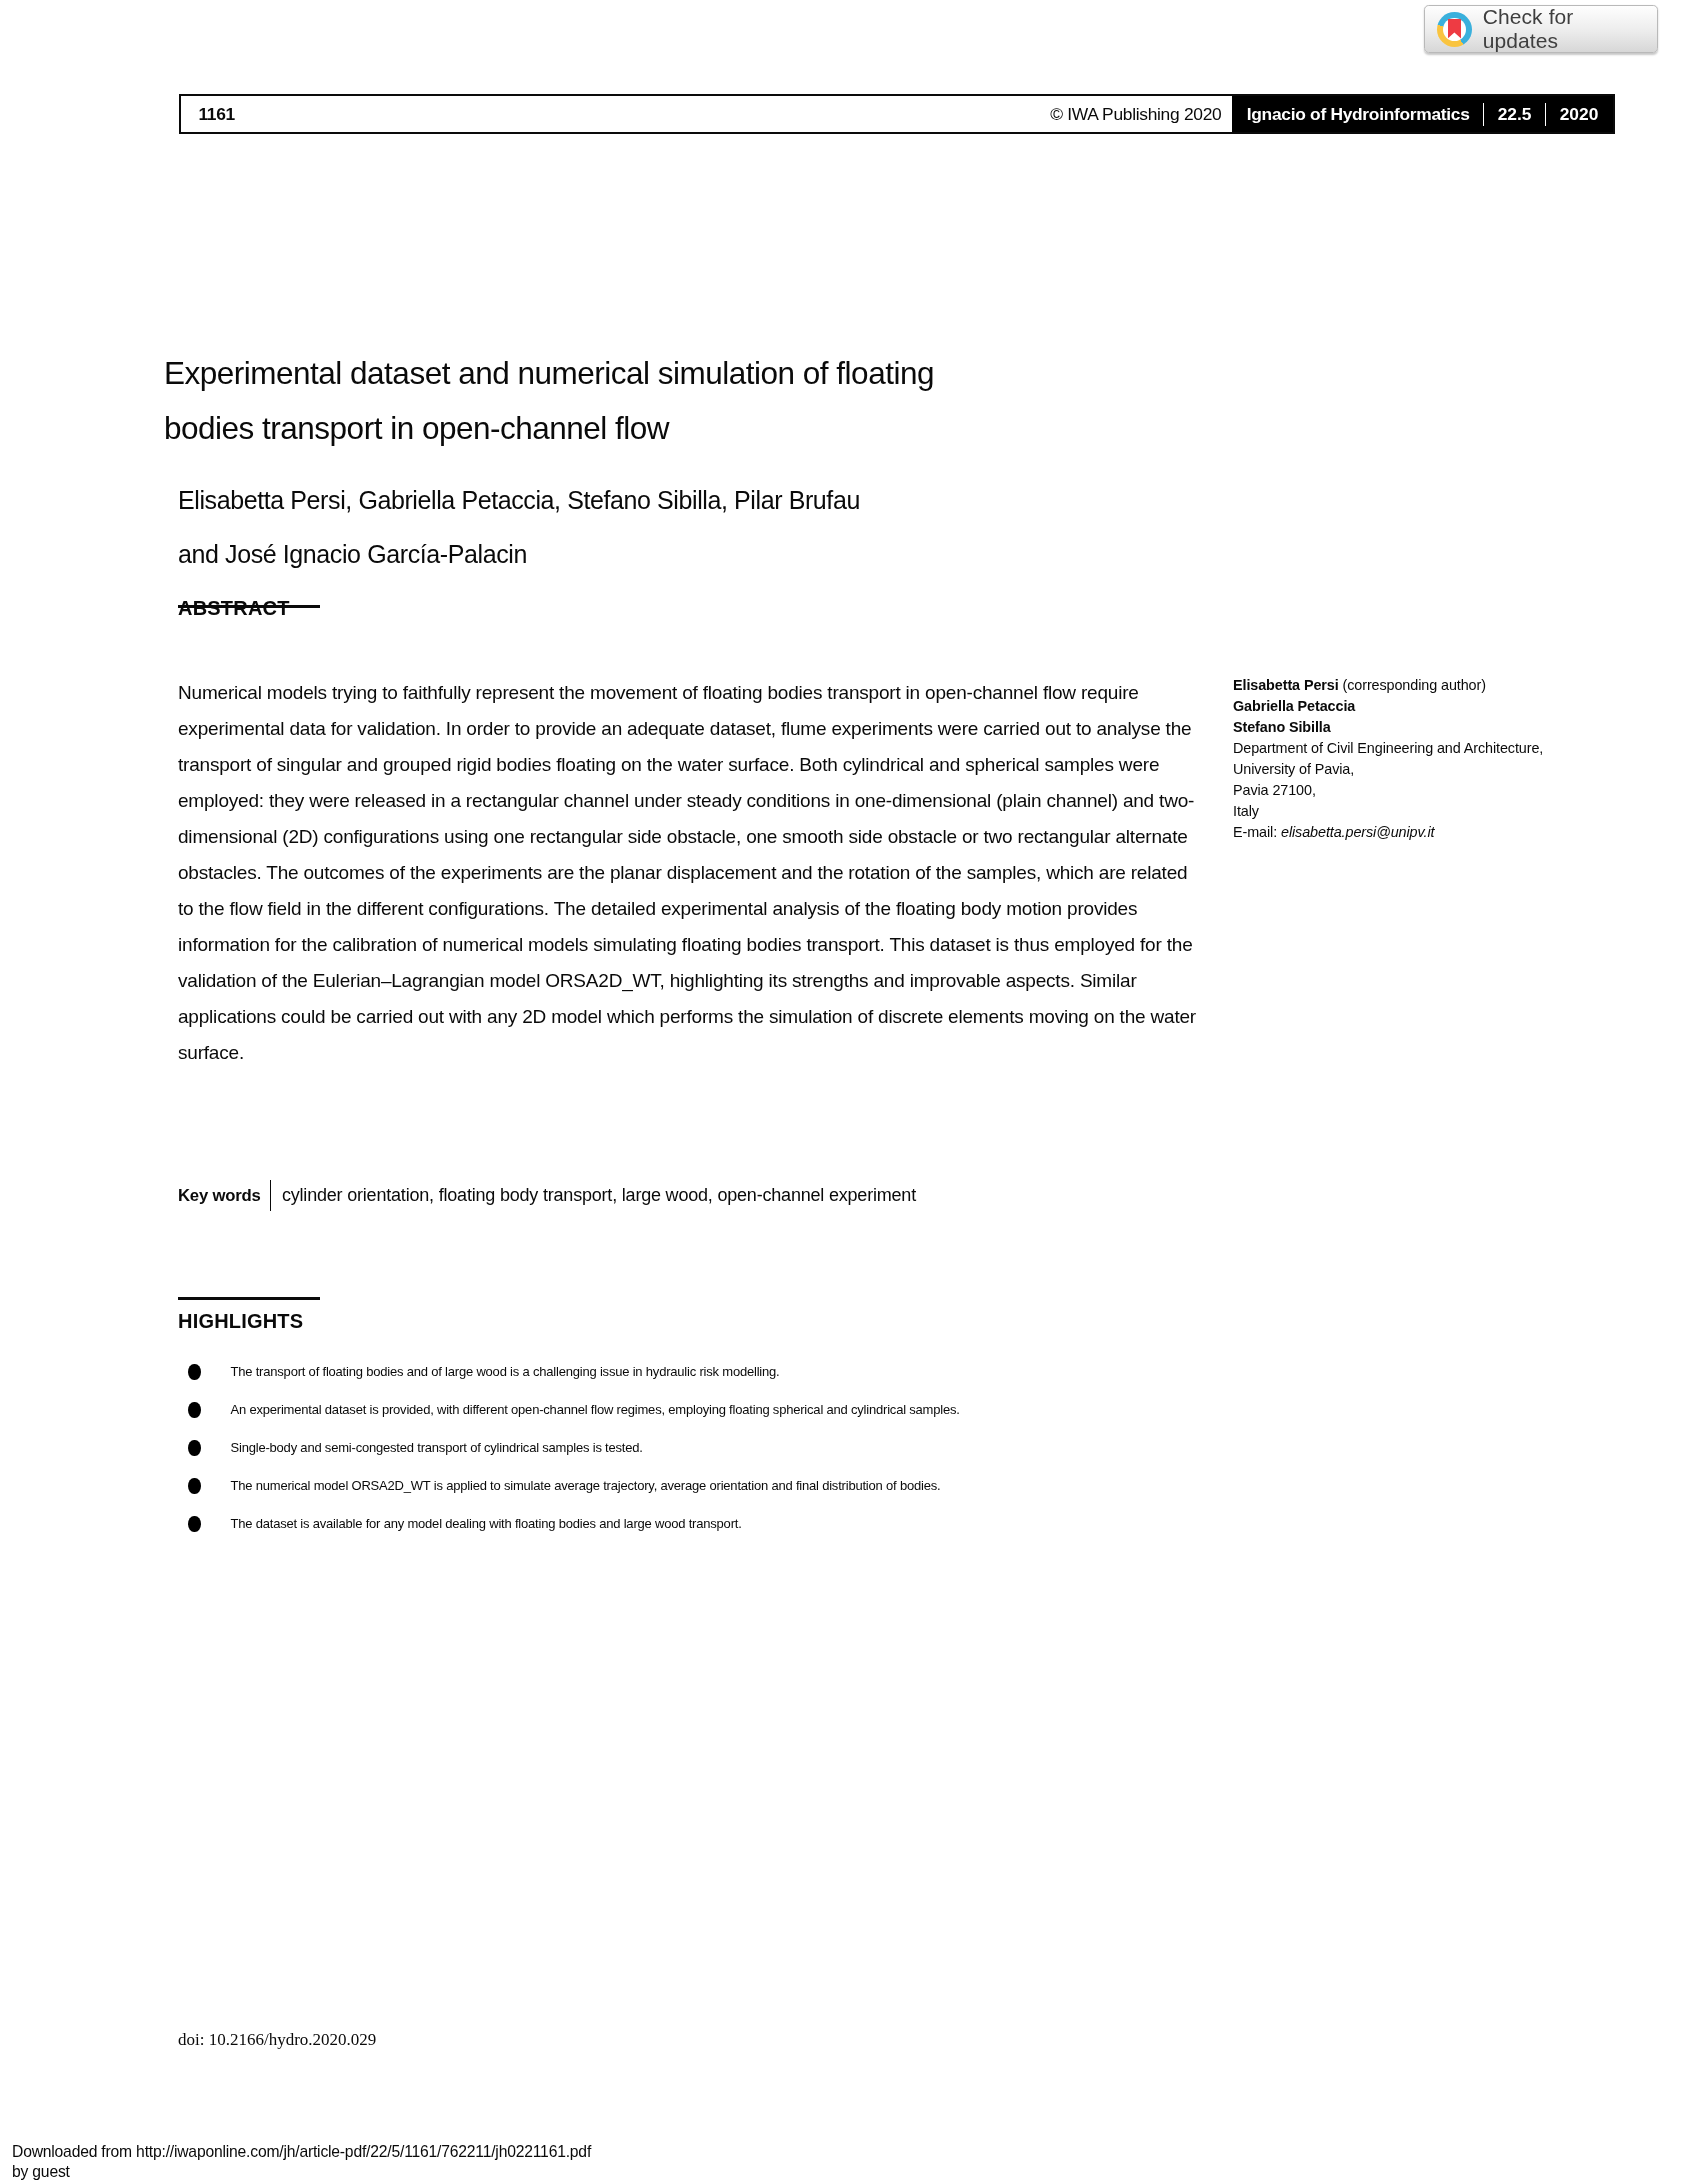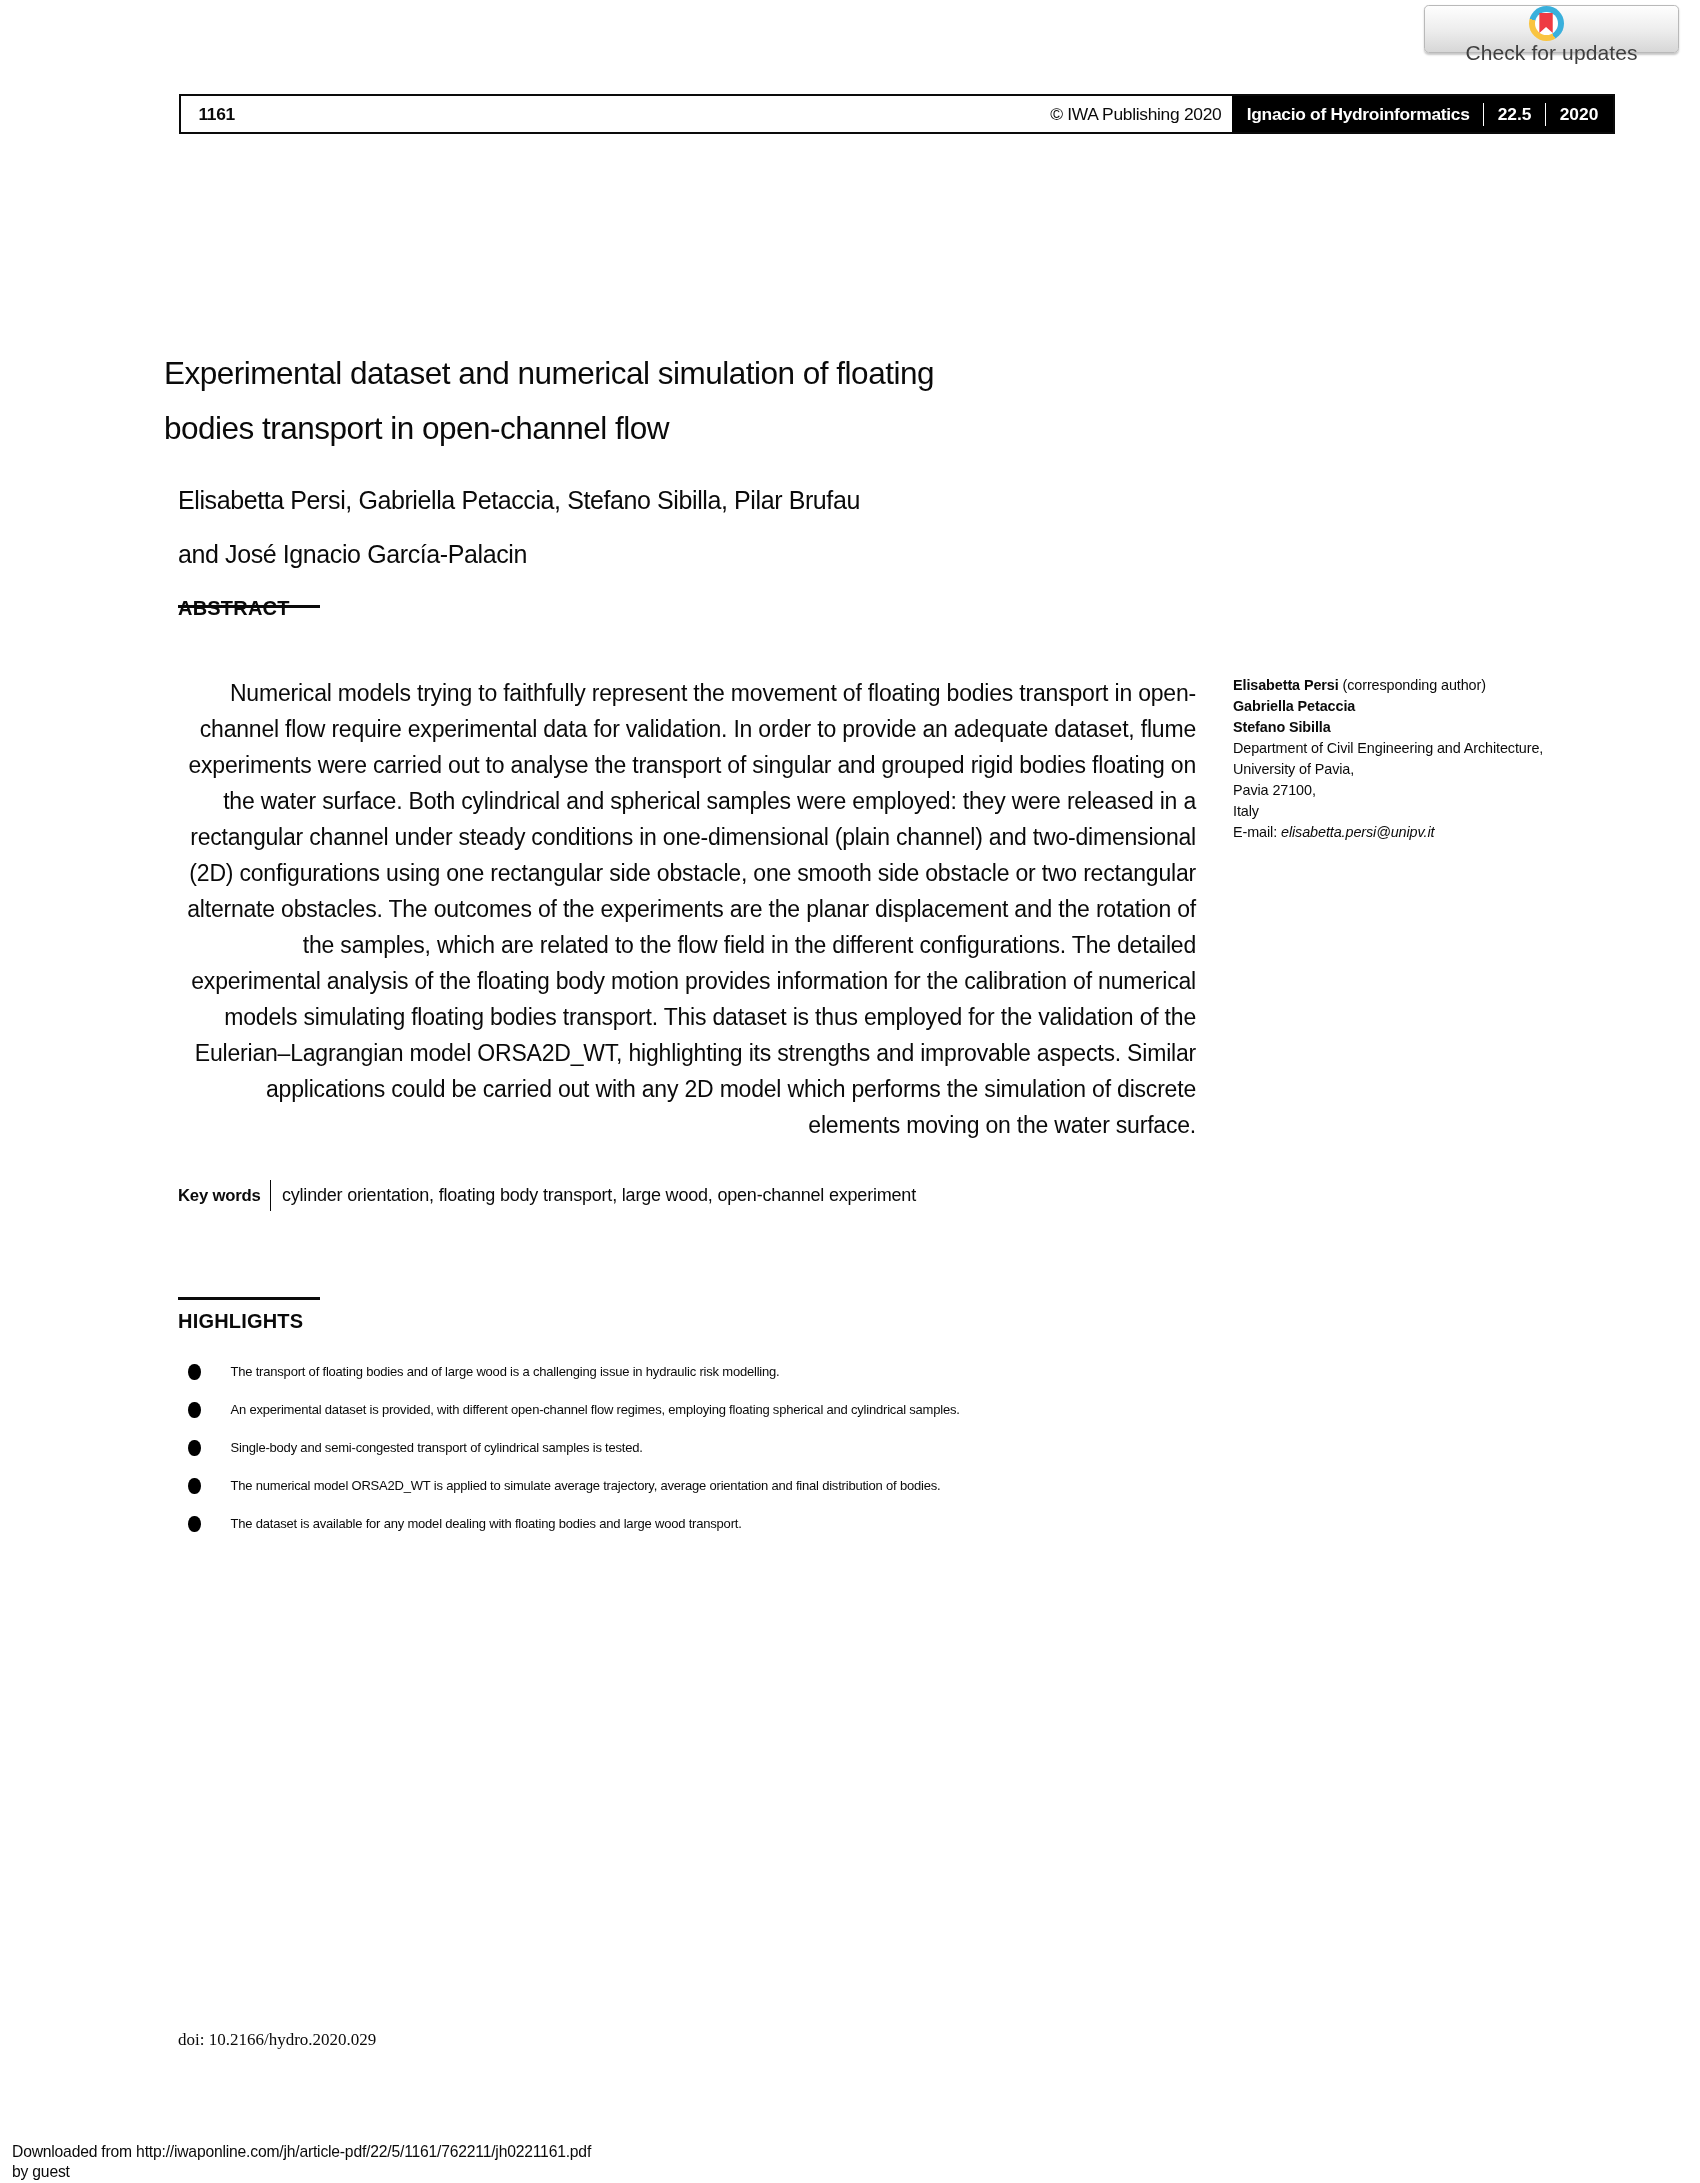--- a/index.html
+++ b/index.html
@@ -10,29 +10,28 @@
     height: 2183px;
     background: #ffffff;
     font-family: "Liberation Sans", sans-serif;
     color: #0a0a0a;
     overflow: hidden;
   }
 
   
   .badge {
     position: absolute; left: 1424px; top: 5.4px;
-    width: 255px; height: 48px;
+    width: 234px; height: 48px;
     background: linear-gradient(#fefefe, #ececec 55%, #d7d7d7);
     border: 1.3px solid #b9b9b9;
     border-radius: 4.7px;
     box-shadow: 0 1.3px 2px rgba(0,0,0,.22);
     display: flex; align-items: center;
     padding: 0 12px;
     cursor: pointer;
-    flex-direction: column;
   }
   .cm-ring {
     position: relative;
     width: 35px; height: 35px; border-radius: 50%;
     background: conic-gradient(from 150deg, #f9c440 0deg 135deg, #3ab0dc 135deg 360deg);
     flex: none;
     margin-right: 10.7px;
   }
   .cm-ring::after {
     content: ""; position: absolute; left: 6px; top: 6px;
@@ -88,23 +87,23 @@
     position: absolute; left: 178px;
     font-size: 20px; font-weight: bold; letter-spacing: 0.2px;
   }
   .h-abstract { top: 597px; }
   .h-highlights { top: 1310px; }
 
   
   .abstract-text {
     position: absolute; left: 178px; top: 675px;
     width: 1018px;
-    font-size: 23px; line-height: 36px;
+    font-size: 19px; line-height: 36px;
     letter-spacing: -0.2px;
-    text-align: right;
+    text-align: left;
   }
   .keywords {
     position: absolute; left: 178px; top: 1180px;
     width: 1045px; display: flex; align-items: center;
     font-size: 18px; letter-spacing: -0.2px;
   }
   .kw-label { font-weight: bold; font-size: 16.7px; flex: none; }
   .kw-sep { width: 1.3px; height: 31px; background: #0a0a0a; margin: 0 10.7px 0 9.4px; flex: none; }
 
   

